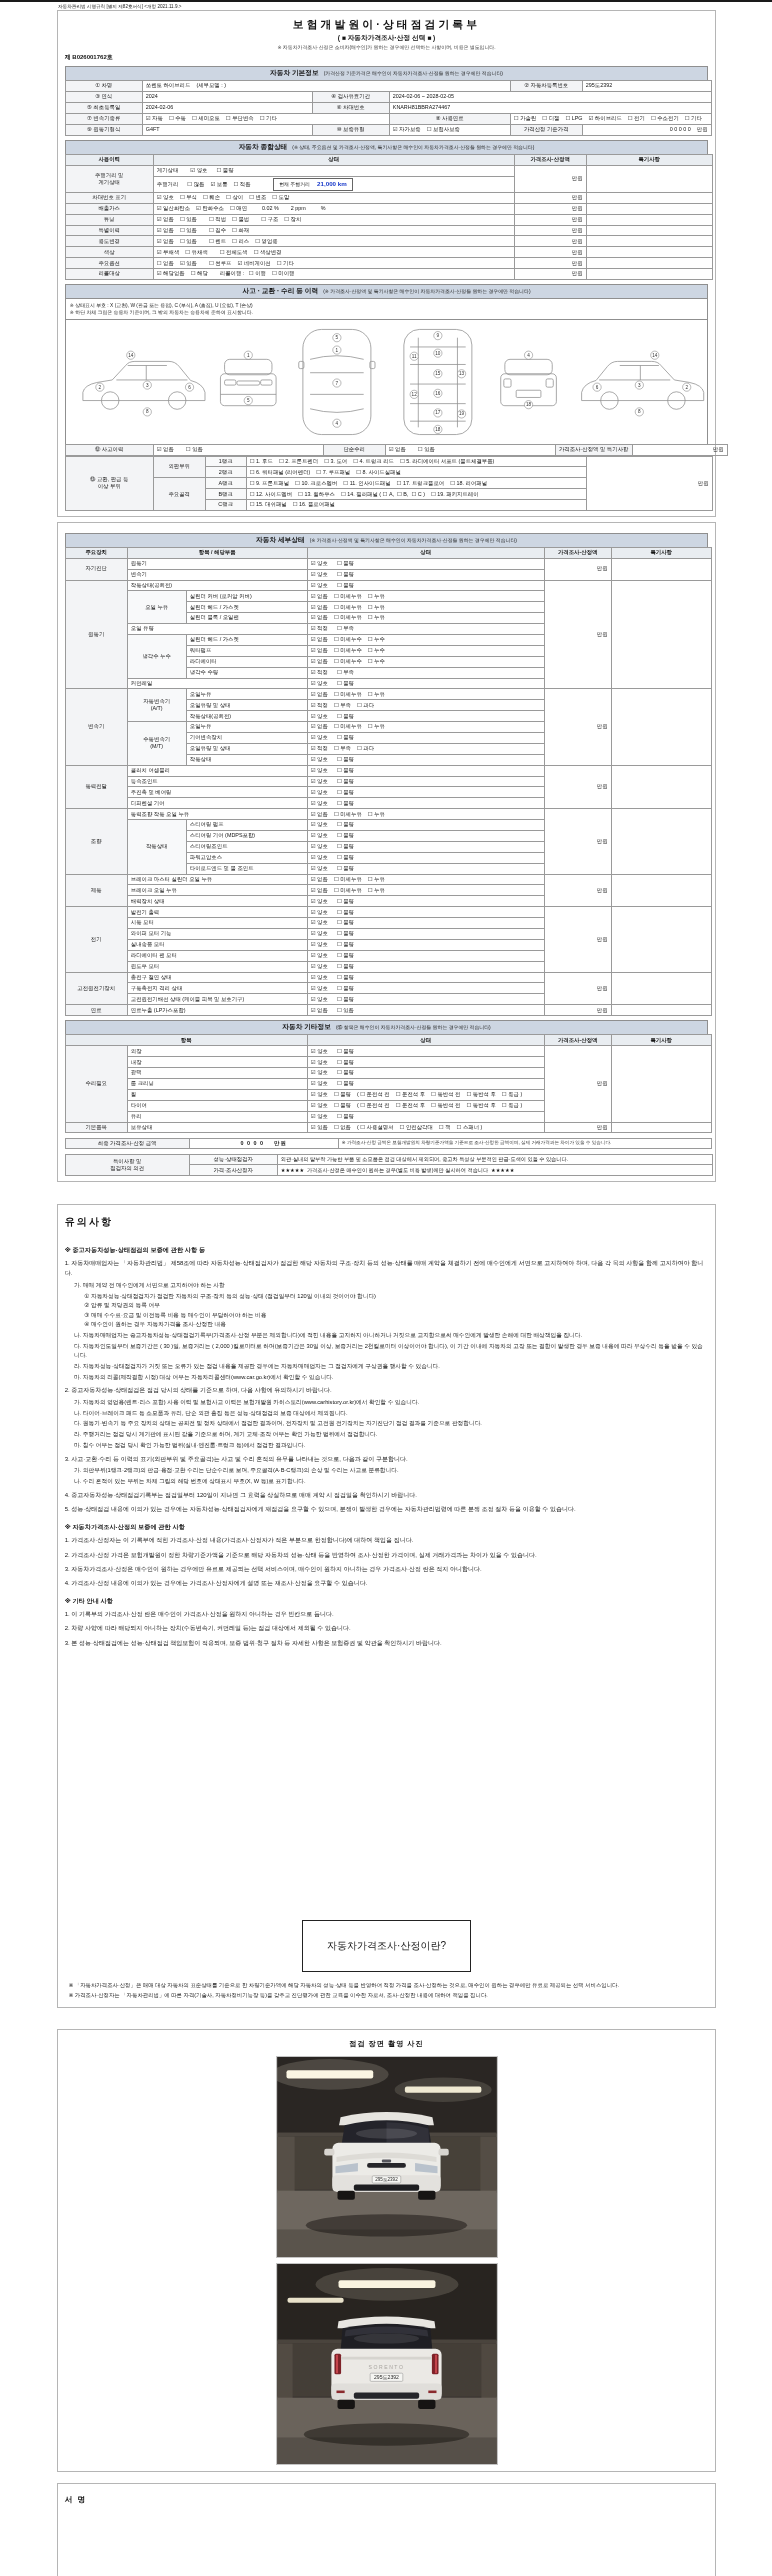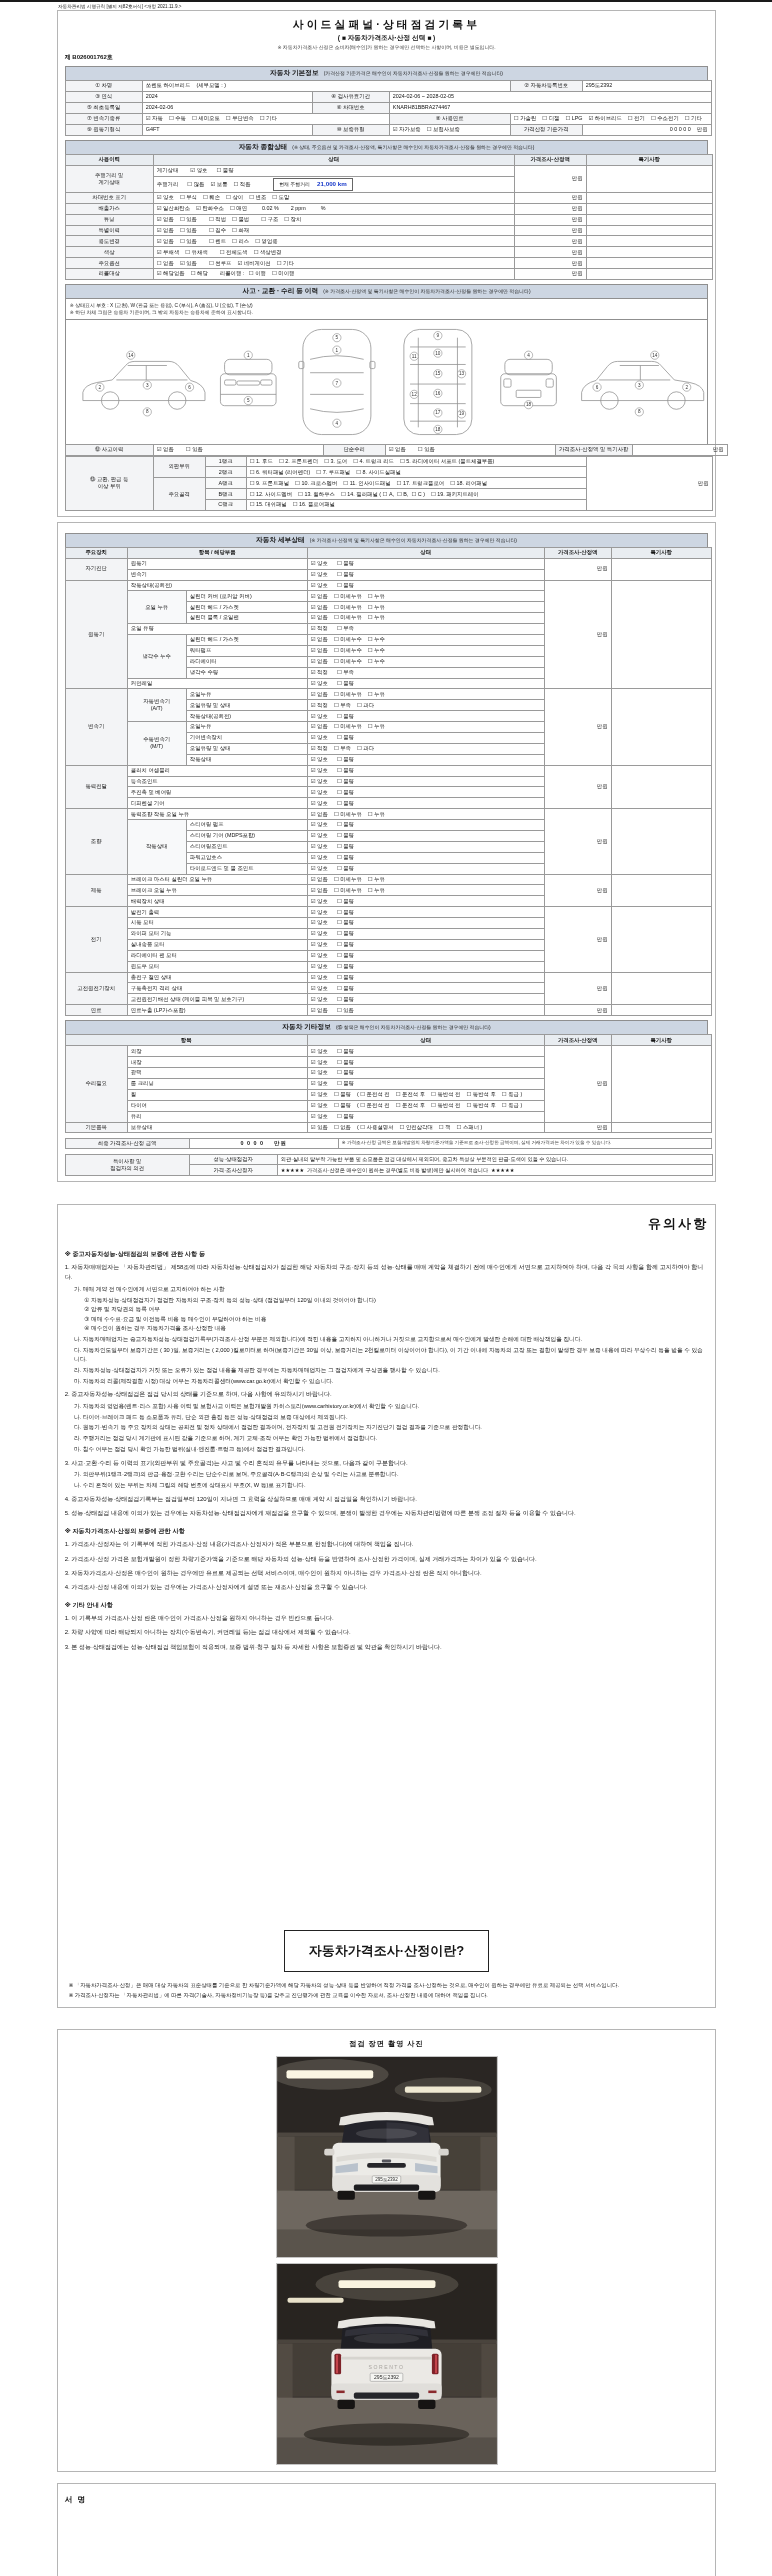--- a/index.html
+++ b/index.html
@@ -31,45 +31,45 @@
 td.c{text-align:center;font-weight:bold;letter-spacing:1px}
 td.tiny{font-size:4.6px;color:#333;line-height:1.3}
 td.op{font-size:5.2px}
 .odo-box{display:inline-block;border:0.5px solid #666;background:#fff;padding:1px 5.2px;margin-left:13.4px;vertical-align:middle}
 .odoL{font-size:4.9px;color:#222;margin-right:3.1px}
 .odoV{font-size:6.2px;font-weight:bold;color:#1536c9}
 .acc-legend{border:0.5px solid #8f8f8f;border-bottom:none;padding:2.6px 4.1px 1.5px;font-size:4.9px;line-height:1.55;color:#222}
 .diagram-wrap{border:0.5px solid #8f8f8f;border-bottom:none;padding:2.1px 4.1px 0;text-align:center}
 .num circle{fill:#fff;stroke:#777;stroke-width:1}
 .num text{font-size:9px;fill:#333}
-.note-title{text-align:right;font-size:13px;font-weight:bold;margin:5.2px 0 8.2px;letter-spacing:2.1px}
+.note-title{text-align:left;font-size:10px;font-weight:bold;margin:5.2px 0 8.2px;letter-spacing:2.1px}
 .note-body{flex:1}
 .nh{font-size:6.2px;font-weight:bold;margin:8.2px 0 4.1px}
 .p1{font-size:6px;line-height:1.6;margin:4.6px 0 2.1px}
 .p2{font-size:5.7px;line-height:1.55;margin:2.1px 0 2.1px 9.3px}
 .p3{font-size:5.7px;line-height:1.5;margin:1px 0 1px 19.6px}
-.note-box{display:block;width:fit-content;margin:13.4px auto 7.2px;border:1px solid #222;padding:11px 24px;font-size:13px;font-weight:bold}
+.note-box{display:block;width:fit-content;margin:13.4px auto 7.2px;border:1px solid #222;padding:18px 24px;font-size:10px;font-weight:normal}
 .pa{font-size:5.4px;line-height:1.55;margin:2.1px 4.1px;color:#222}
 .photos-title{text-align:center;font-size:7.2px;font-weight:bold;letter-spacing:1px;margin:4.1px 0 7.2px}
 .photos-stack{display:flex;flex-direction:column;align-items:center;gap:5.2px}
 .photo{border:0.5px solid #c4c4c4;display:block}
 .sign-title{text-align:left;font-size:7.7px;font-weight:bold;letter-spacing:5.2px;margin-top:6.2px}
 .sign-space{flex:1}
 </style>
 </head>
 <body>
 
 <div class="topbar"></div>
 <div class="page">
 
   <div class="top-note">자동차관리법 시행규칙 [별지 제82호서식] &lt;개정 2021.11.9.&gt;</div>
 
   <section class="panel panel-1">
     <header class="doc-head">
-      <div class="doc-title">사이드실패널·상태점검기록부</div>
+      <div class="doc-title">보험개발원이·상태점검기록부</div>
       <div class="doc-sub">( ■ 자동차가격조사·산정 선택 ■ )</div>
       <div class="doc-sub-note">※ 자동차가격조사·산정은 소비자(매수인)가 원하는 경우에만 선택하는 사항이며, 비용은 별도입니다.</div>
     </header>
     <div class="doc-no">제 B026001762호</div>
 
     <div class="sec-bar">
       <span class="sec-t">자동차 기본정보</span>
       <span class="sec-note">(가격산정 기준가격은 매수인이 자동차가격조사·산정을 원하는 경우에만 적습니다)</span>
     </div>
     <table class="tbl">

